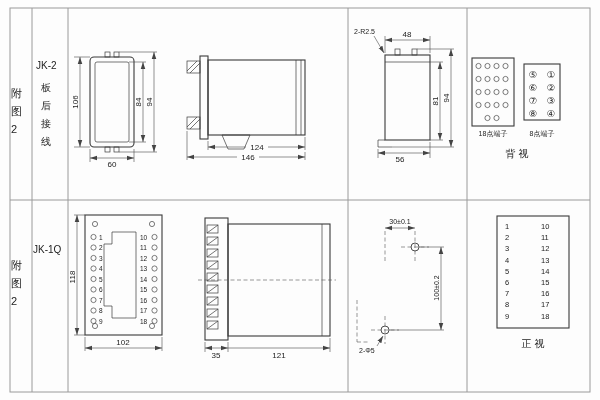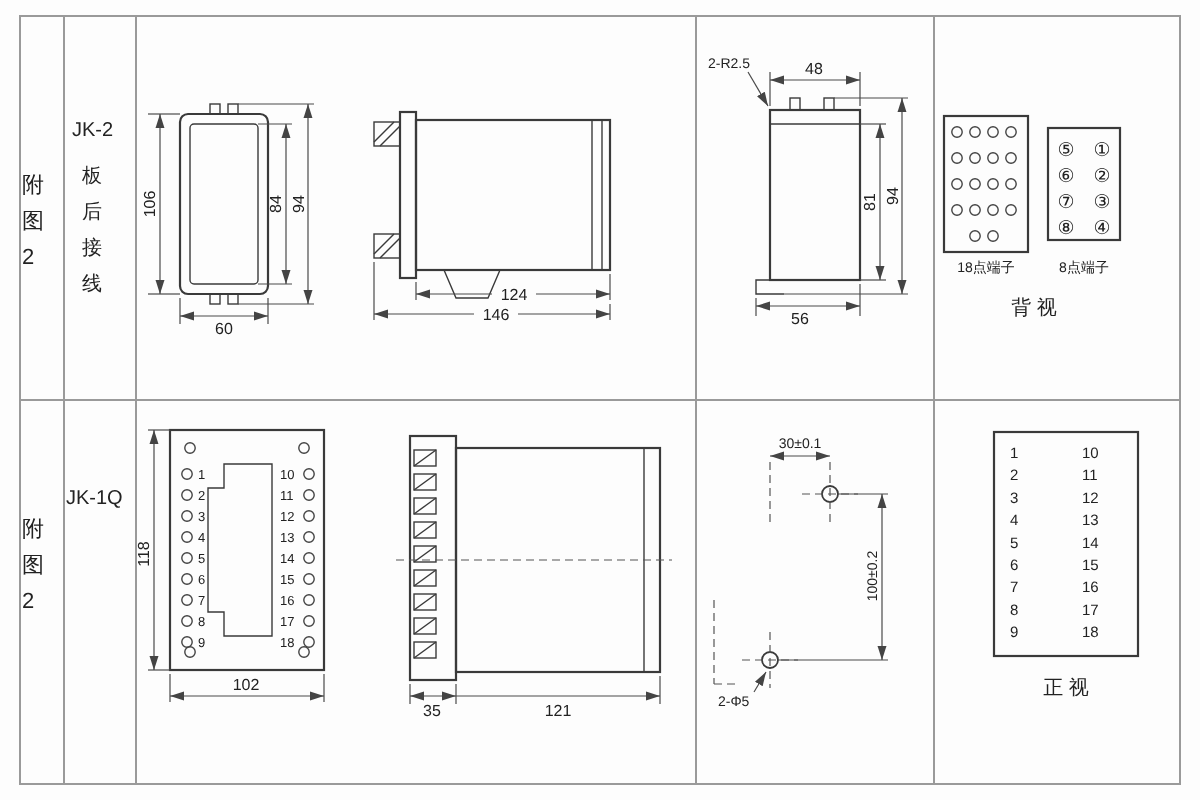--- a/index.html
+++ b/index.html
@@ -12,21 +12,21 @@
   .dim{stroke:#4a4a4a;stroke-width:0.6;fill:none;}
   .dash{stroke:#555;stroke-width:0.6;fill:none;stroke-dasharray:4 2.5;}
   text{font-family:"Liberation Sans","DejaVu Sans",sans-serif;font-size:8px;fill:#222;}
   .mid{text-anchor:middle;}
   .t7{font-size:7px;}
   .t65{font-size:6.5px;}
   .t75{font-size:7.5px;}
   .t95{font-size:9.5px;}
   .t10{font-size:10px;}
   .vtext{position:absolute;width:14px;font-size:11px;line-height:18px;word-break:break-all;color:#222;}
-  .vtext.small{font-size:10px;}
+  .vtext.small{font-size:10px;font-family:Liberation Mono, monospace;}
   .htext{position:absolute;font-size:10px;color:#222;white-space:nowrap;}
 </style>
 </head>
 <body>
 
 <div class="sheet">
 
 <svg width="600" height="400" viewBox="0 0 600 400">
   <defs>
     <marker id="arr" viewBox="0 0 10 10" markerWidth="7" markerHeight="7" refX="10" refY="5" orient="auto-start-reverse" markerUnits="userSpaceOnUse">

